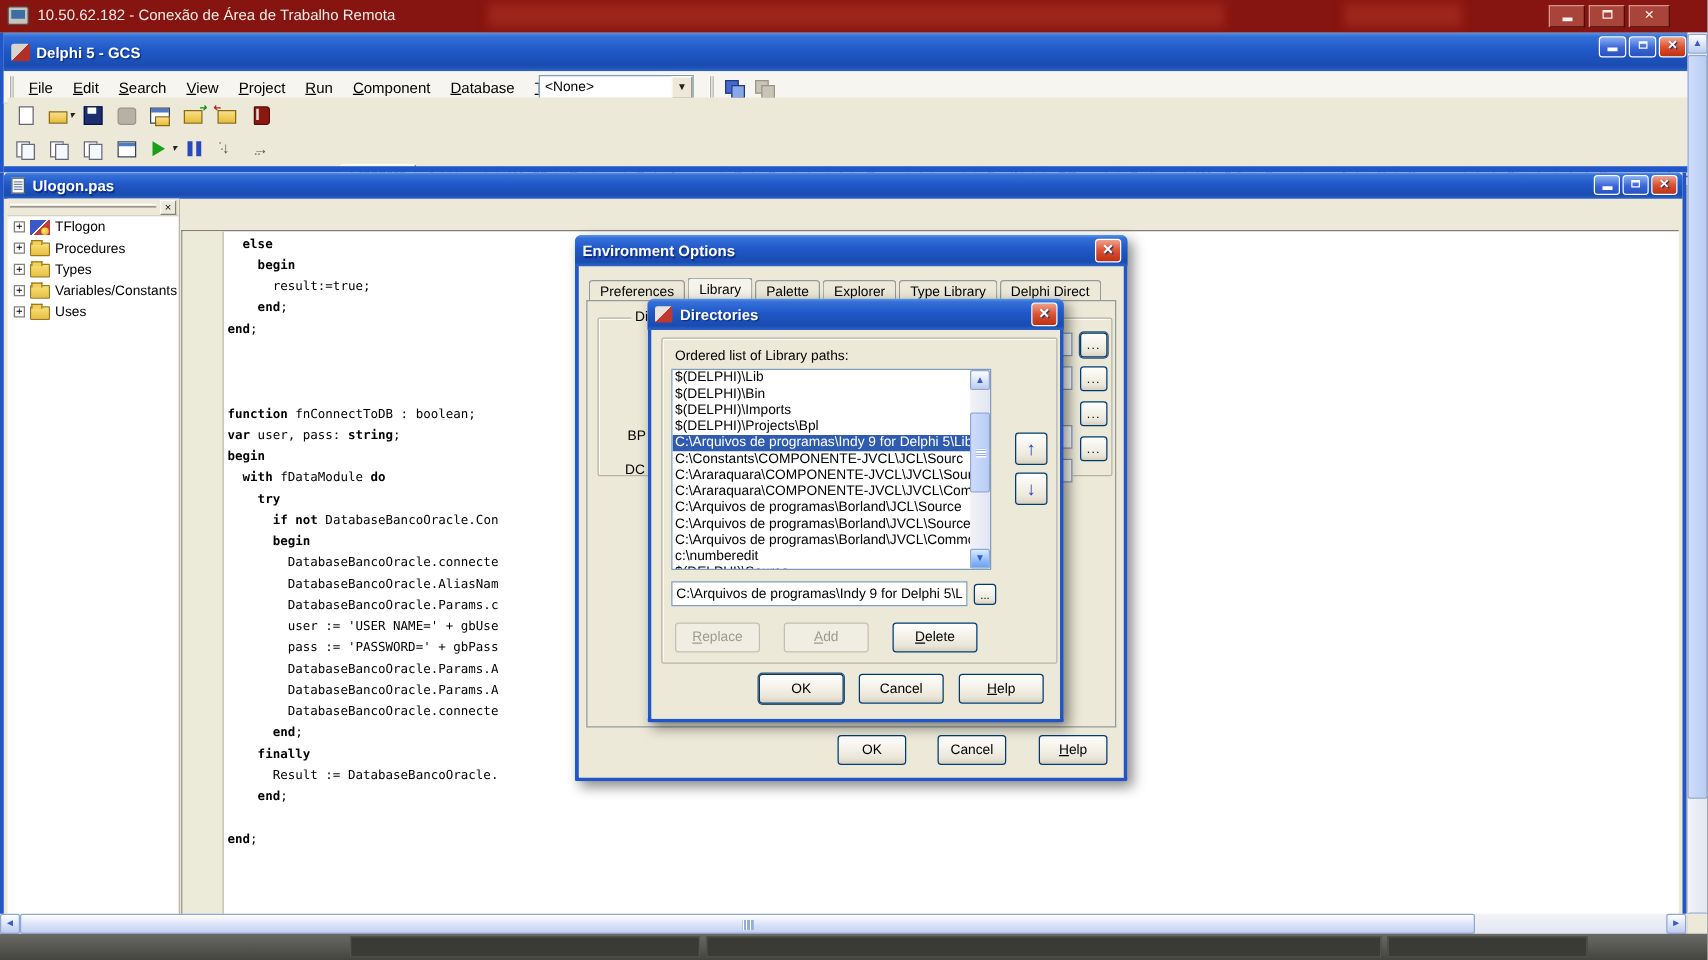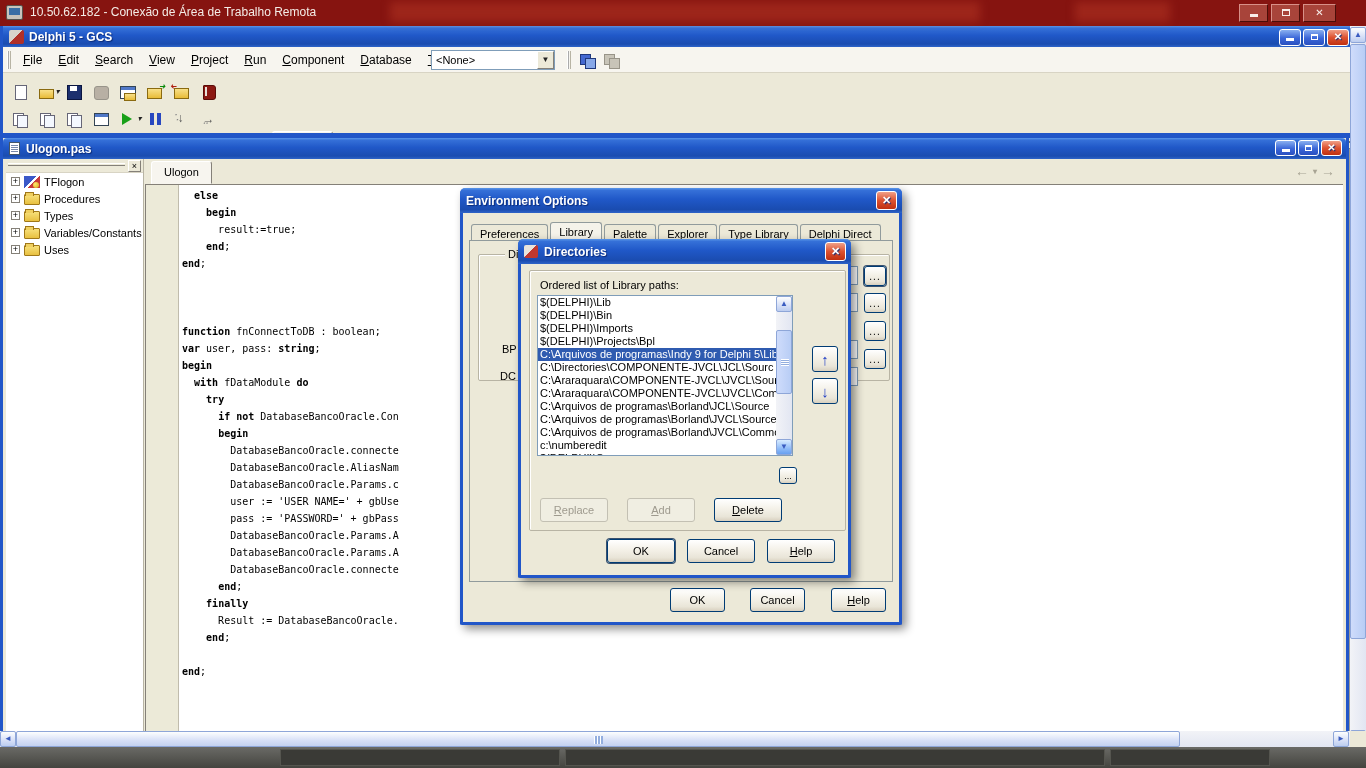--- a/index.html
+++ b/index.html
@@ -27,21 +27,21 @@
   .xp-btn { width:22px; height:17px; margin-left:2px; border:1px solid #fff; border-radius:3px;
      background:linear-gradient(180deg,#8ab0f0,#3a66d8 55%,#2a50c0); color:#fff; font-size:10px; line-height:14px;
      text-align:center; flex:0 0 auto; }
   .xp-btn .rest { display:inline-block; width:7px; height:6px; border:1px solid #fff; border-top-width:2px; }
   .xp-btn .mini { display:inline-block; width:8px; height:3px; background:#fff; margin-top:8px; }
   .xp-close { background:linear-gradient(180deg,#f0a088,#dd5230 50%,#c03010); font-weight:bold; }
 
   
   #main-win { position:absolute; left:0; top:26px; width:1366px; height:112px; background:#ece9d8;
      border-left:3px solid #2156c8; border-right:3px solid #2156c8; z-index:1; }
-  #main-title { height:21px; position:relative; border-radius:0; padding-left:6px; }
+  #main-title { height:31px; position:relative; border-radius:0; padding-left:6px; }
   #main-title .winbtns { position:absolute; right:14px; top:3px; display:flex; }
   #delphi-icon { width:15px; height:14px; margin-right:5px; position:relative;
      background:linear-gradient(135deg,#d8d4cc 48%,#b03028 48%); border-radius:2px; }
   #menu-row { position:relative; height:26px; background:#f7f5ef; border-bottom:1px solid #d8d4c4; display:flex; align-items:center; }
   .gripper { width:4px; height:18px; margin:0 4px; border-left:2px ridge #fff; border-right:1px solid #b8b4a4; }
   #menu-items { display:flex; }
   .menu-item { padding:4px 8px; font-size:12px; cursor:default; }
   .menu-item u { text-decoration:underline; }
   #desktop-combo { position:absolute; left:428px; top:3px; width:124px; height:20px; background:#fff;
      border:1px solid #7f9db9; display:flex; align-items:center; }
@@ -435,28 +435,20 @@
           </div>
 
           <div class="tree-item">
             <span class="plus-box">+</span>
             <span class="node-ic i-folder"></span>
             <span>Uses</span>
           </div>
         </div>
     </div>
 
-    <div id="tab-strip">
-      <span id="editor-tab">Ulogon</span>
-      <span id="nav-arrows">
-        <span>←</span>
-        <span class="dd">▾</span>
-        <span>→</span>
-      </span>
-    </div>
 
     <div id="code-area">
       <div id="gutter"></div>
       <div id="code">
 
       <div class="code-line">  <b>else</b></div>
           <div class="code-line">    <b>begin</b></div>
           <div class="code-line">      result:=true;</div>
           <div class="code-line">    <b>end</b>;</div>
           <div class="code-line"><b>end</b>;</div>
@@ -535,39 +527,40 @@
     <div id="dir-frame">
       <span id="dir-list-label">Ordered list of Library paths:</span>
       <div id="dir-listwrap">
         <div id="dir-list">
 
         <div class="dir-item">$(DELPHI)\Lib</div>
             <div class="dir-item">$(DELPHI)\Bin</div>
             <div class="dir-item">$(DELPHI)\Imports</div>
             <div class="dir-item">$(DELPHI)\Projects\Bpl</div>
             <div class="dir-item selected">C:\Arquivos de programas\Indy 9 for Delphi 5\Lib</div>
-            <div class="dir-item">C:\Directories\COMPONENTE-JVCL\JCL\Sourc</div>
+            <div class="dir-item">C:\Constants\COMPONENTE-JVCL\JCL\Sourc</div>
             <div class="dir-item">C:\Araraquara\COMPONENTE-JVCL\JVCL\Sour</div>
             <div class="dir-item">C:\Araraquara\COMPONENTE-JVCL\JVCL\Com</div>
             <div class="dir-item">C:\Arquivos de programas\Borland\JCL\Source</div>
             <div class="dir-item">C:\Arquivos de programas\Borland\JVCL\Source</div>
             <div class="dir-item">C:\Arquivos de programas\Borland\JVCL\Commo</div>
             <div class="dir-item">c:\numberedit</div>
             <div class="dir-item">$(DELPHI)\Source</div>
           </div>
         <div class="vscroll">
           <span class="sb-btn" style="top:0;">▲</span>
           <span class="sb-thumb" style="top:34px;height:64px;">
               <span class="sb-grip"></span>
             </span>
           <span class="sb-btn hl" style="bottom:0;">▼</span>
         </div>
       </div>
       <span class="xpbtn move-btn" style="top:75px;">↑</span>
       <span class="xpbtn move-btn" style="top:107px;">↓</span>
+      <input id="dir-path" value="C:\Arquivos de programas\Indy 9 for Delphi 5\L" style="">
       <span class="xpbtn" id="dir-browse">...</span>
       <span class="xpbtn dir-btn disabled acc" style="left:10px;top:227px;"><u>R</u>eplace</span>
       <span class="xpbtn dir-btn disabled acc" style="left:97px;top:227px;"><u>A</u>dd</span>
       <span class="xpbtn dir-btn acc" style="left:184px;top:227px;"><u>D</u>elete</span>
     </div>
     <span class="xpbtn dir-btn default" style="left:86px;top:300px;">OK</span>
     <span class="xpbtn dir-btn" style="left:166px;top:300px;">Cancel</span>
     <span class="xpbtn dir-btn acc" style="left:246px;top:300px;"><u>H</u>elp</span>
   </div>
 

